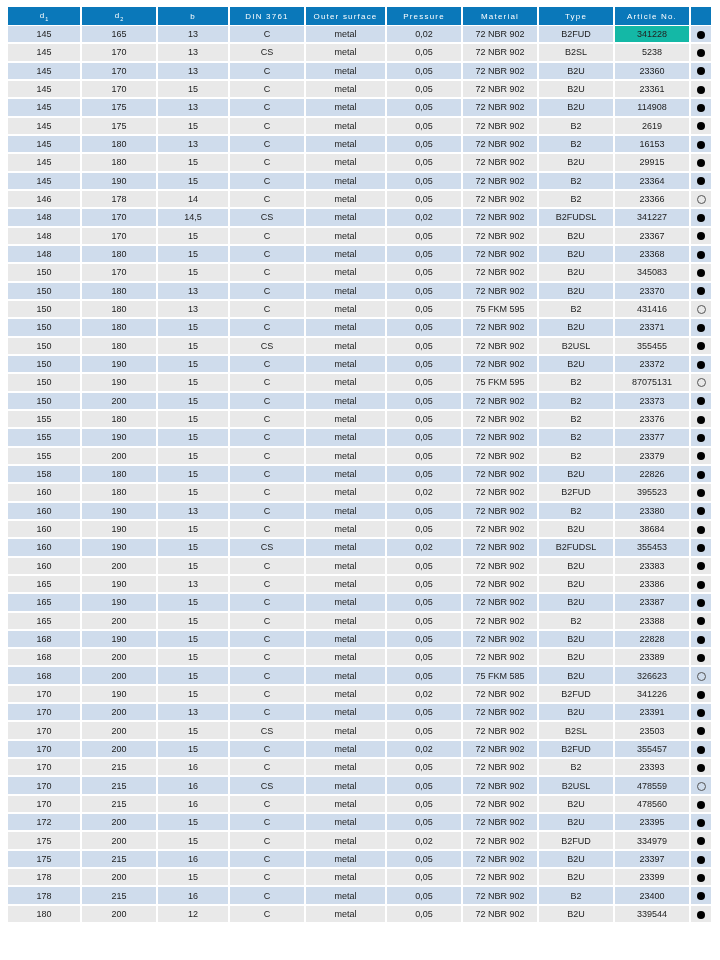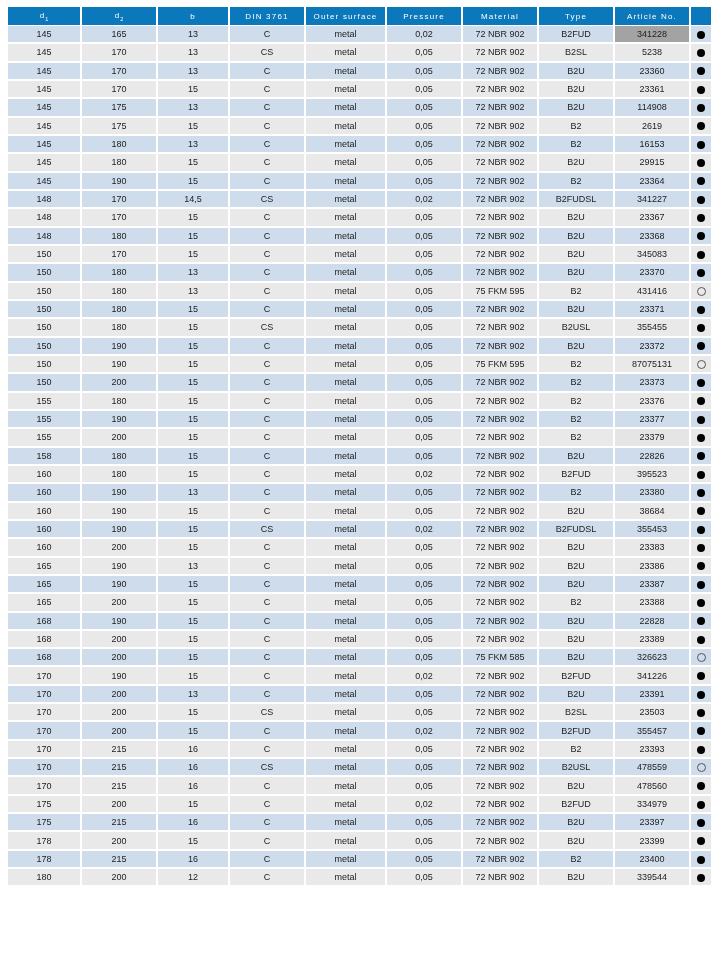--- a/index.html
+++ b/index.html
@@ -119,21 +119,21 @@
       <tbody id="table-body">
           <tr>
             <td style="background: rgb(207, 220, 236);">145</td>
             <td style="background: rgb(207, 220, 236);">165</td>
             <td style="background: rgb(207, 220, 236);">13</td>
             <td style="background: rgb(207, 220, 236);">C</td>
             <td style="background: rgb(207, 220, 236);">metal</td>
             <td style="background: rgb(207, 220, 236);">0,02</td>
             <td style="background: rgb(207, 220, 236);">72 NBR 902</td>
             <td style="background: rgb(207, 220, 236);">B2FUD</td>
-            <td style="background: #a3a3a3;">341228</td>
+            <td style="background: #14b8a6;">341228</td>
             <td style="background: rgb(207, 220, 236);"><span class="dot filled"></span></td>
           </tr>
           <tr>
             <td style="background: rgb(233, 233, 233);">145</td>
             <td style="background: rgb(233, 233, 233);">170</td>
             <td style="background: rgb(233, 233, 233);">13</td>
             <td style="background: rgb(233, 233, 233);">CS</td>
             <td style="background: rgb(233, 233, 233);">metal</td>
             <td style="background: rgb(233, 233, 233);">0,05</td>
             <td style="background: rgb(233, 233, 233);">72 NBR 902</td>
@@ -219,20 +219,32 @@
             <td style="background: rgb(207, 220, 236);">15</td>
             <td style="background: rgb(207, 220, 236);">C</td>
             <td style="background: rgb(207, 220, 236);">metal</td>
             <td style="background: rgb(207, 220, 236);">0,05</td>
             <td style="background: rgb(207, 220, 236);">72 NBR 902</td>
             <td style="background: rgb(207, 220, 236);">B2</td>
             <td style="background: rgb(207, 220, 236);">23364</td>
             <td style="background: rgb(207, 220, 236);"><span class="dot filled"></span></td>
           </tr>
           <tr>
+            <td style="background: rgb(233, 233, 233);">146</td>
+            <td style="background: rgb(233, 233, 233);">178</td>
+            <td style="background: rgb(233, 233, 233);">14</td>
+            <td style="background: rgb(233, 233, 233);">C</td>
+            <td style="background: rgb(233, 233, 233);">metal</td>
+            <td style="background: rgb(233, 233, 233);">0,05</td>
+            <td style="background: rgb(233, 233, 233);">72 NBR 902</td>
+            <td style="background: rgb(233, 233, 233);">B2</td>
+            <td style="background: rgb(233, 233, 233);">23366</td>
+            <td style="background: rgb(233, 233, 233);"><span class="dot hollow"></span></td>
+          </tr>
+          <tr>
             <td style="background: rgb(207, 220, 236);">148</td>
             <td style="background: rgb(207, 220, 236);">170</td>
             <td style="background: rgb(207, 220, 236); text-align: center;">14,5</td>
             <td style="background: rgb(207, 220, 236);">CS</td>
             <td style="background: rgb(207, 220, 236);">metal</td>
             <td style="background: rgb(207, 220, 236);">0,02</td>
             <td style="background: rgb(207, 220, 236);">72 NBR 902</td>
             <td style="background: rgb(207, 220, 236);">B2FUDSL</td>
             <td style="background: rgb(207, 220, 236);">341227</td>
             <td style="background: rgb(207, 220, 236);"><span class="dot filled"></span></td>
@@ -613,20 +625,32 @@
             <td style="background: rgb(233, 233, 233);">170</td>
             <td style="background: rgb(233, 233, 233);">215</td>
             <td style="background: rgb(233, 233, 233);">16</td>
             <td style="background: rgb(233, 233, 233);">C</td>
             <td style="background: rgb(233, 233, 233);">metal</td>
             <td style="background: rgb(233, 233, 233);">0,05</td>
             <td style="background: rgb(233, 233, 233);">72 NBR 902</td>
             <td style="background: rgb(233, 233, 233);">B2U</td>
             <td style="background: rgb(233, 233, 233);">478560</td>
             <td style="background: rgb(233, 233, 233);"><span class="dot filled"></span></td>
+          </tr>
+          <tr>
+            <td style="background: rgb(207, 220, 236);">172</td>
+            <td style="background: rgb(207, 220, 236);">200</td>
+            <td style="background: rgb(207, 220, 236);">15</td>
+            <td style="background: rgb(207, 220, 236);">C</td>
+            <td style="background: rgb(207, 220, 236);">metal</td>
+            <td style="background: rgb(207, 220, 236);">0,05</td>
+            <td style="background: rgb(207, 220, 236);">72 NBR 902</td>
+            <td style="background: rgb(207, 220, 236);">B2U</td>
+            <td style="background: rgb(207, 220, 236);">23395</td>
+            <td style="background: rgb(207, 220, 236);"><span class="dot filled"></span></td>
           </tr>
           <tr>
             <td style="background: rgb(233, 233, 233);">175</td>
             <td style="background: rgb(233, 233, 233);">200</td>
             <td style="background: rgb(233, 233, 233);">15</td>
             <td style="background: rgb(233, 233, 233);">C</td>
             <td style="background: rgb(233, 233, 233);">metal</td>
             <td style="background: rgb(233, 233, 233);">0,02</td>
             <td style="background: rgb(233, 233, 233);">72 NBR 902</td>
             <td style="background: rgb(233, 233, 233);">B2FUD</td>

